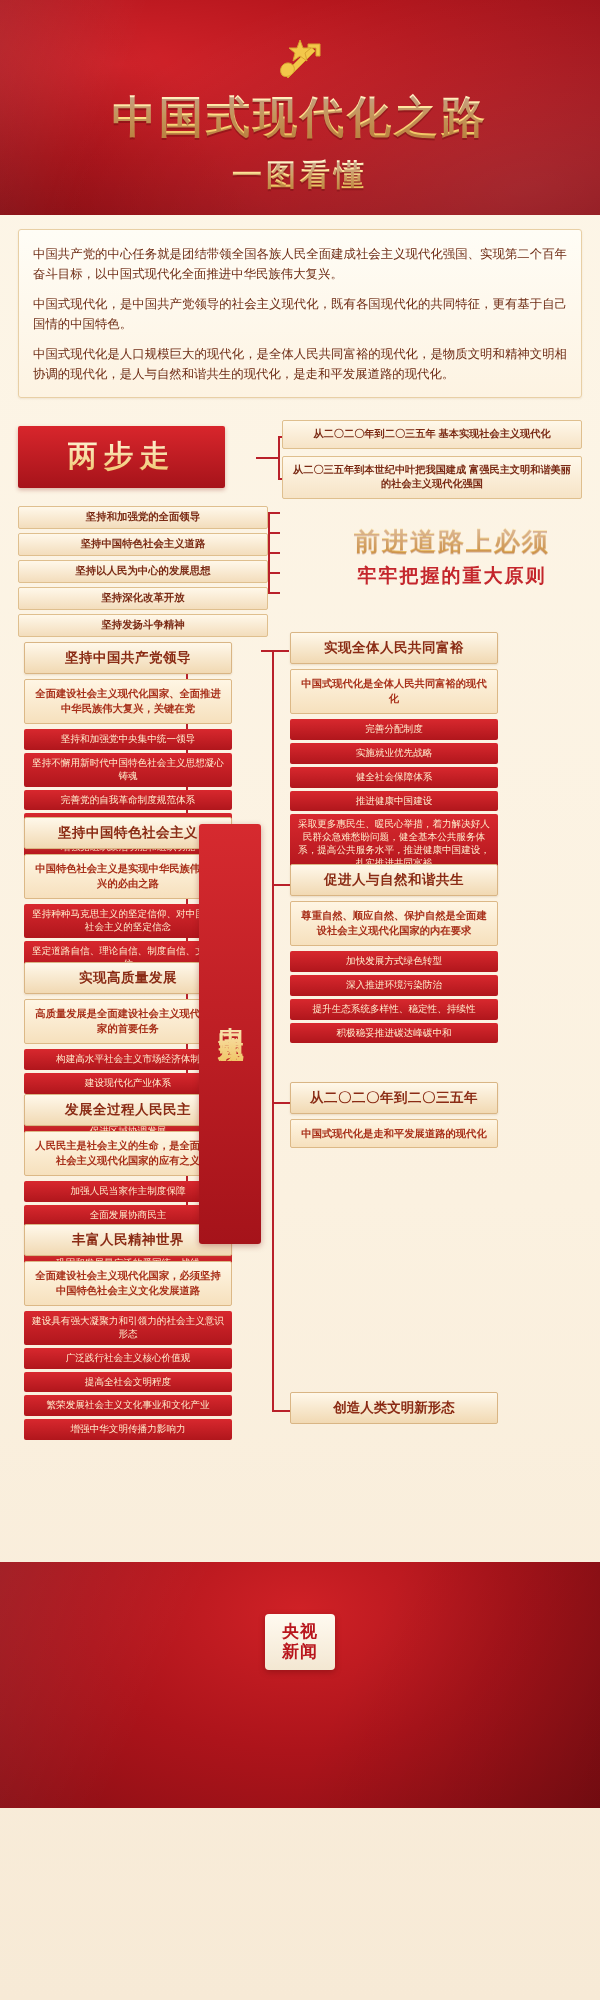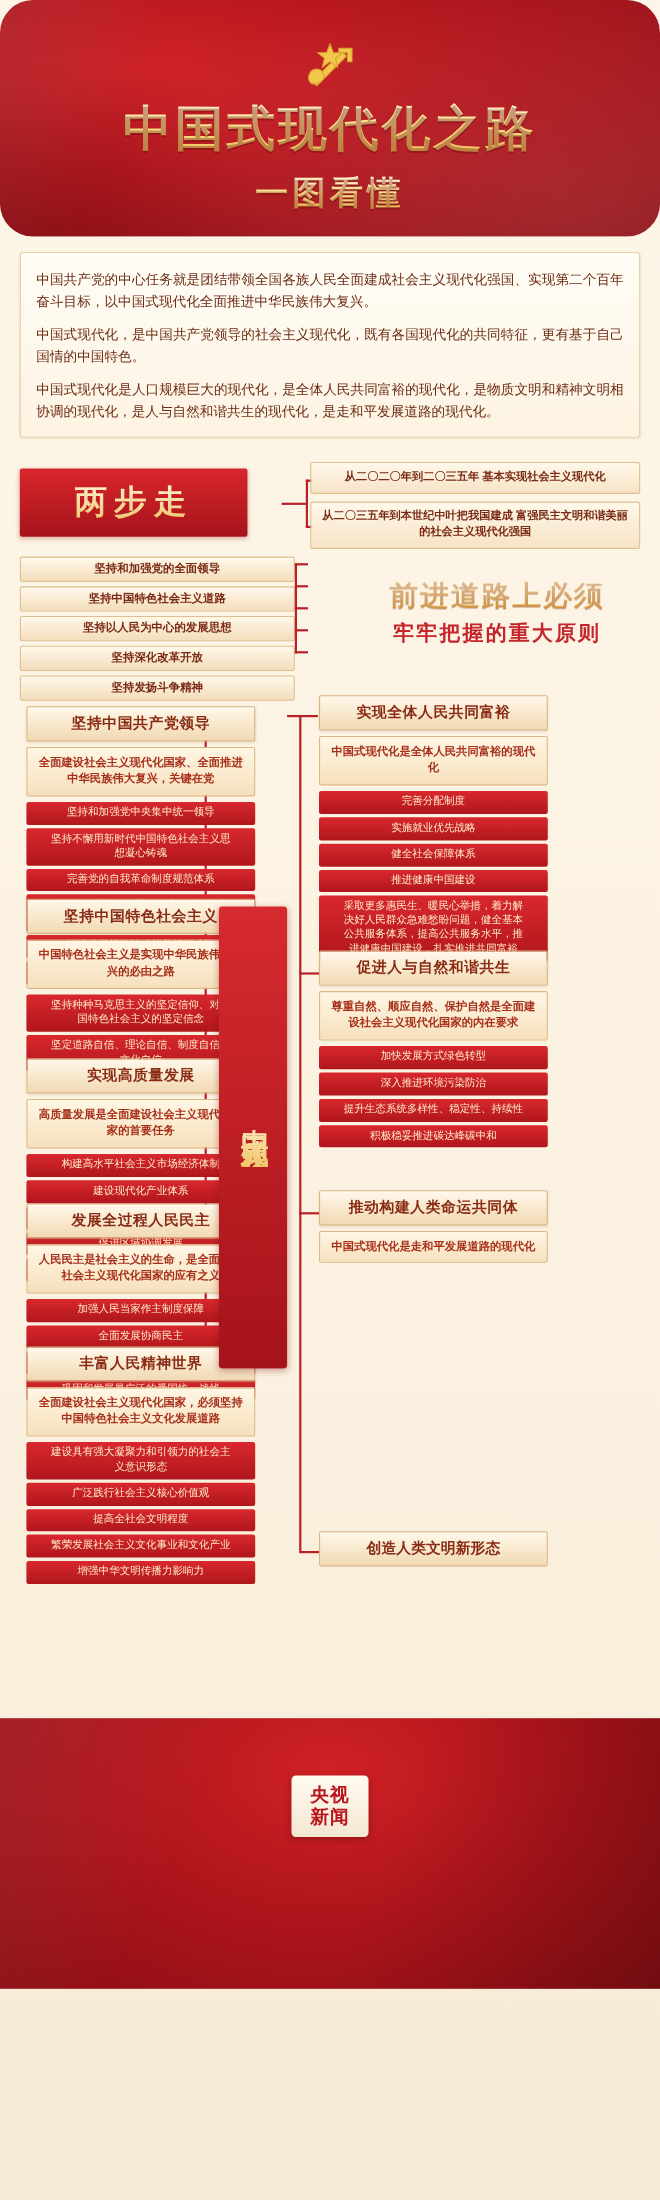--- a/index.html
+++ b/index.html
@@ -19,21 +19,20 @@
   }
 
   
   .header{
     position:relative;
     height:215px;
     background:
       radial-gradient(ellipse at 20% 30%, #d2232a 0%, #b4151c 45%, #8d0d14 100%),
       linear-gradient(180deg,#c51d23,#97111a);
     overflow:hidden;
-    border-radius:30px;
   }
   .header:before{
     content:"";
     position:absolute;left:-10%;top:-30%;
     width:120%;height:160%;
     background:
       linear-gradient(115deg,rgba(255,255,255,.10) 0%,rgba(255,255,255,0) 28%),
       linear-gradient(60deg,rgba(0,0,0,.22) 0%,rgba(0,0,0,0) 40%),
       radial-gradient(ellipse at 80% 80%, rgba(255,255,255,.10), rgba(255,255,255,0) 60%);
     transform:rotate(-6deg);
@@ -228,21 +227,21 @@
     padding:6px 6px;
   }
   .block ul{
     list-style:none;margin:5px 0 0 0;padding:0;
   }
   .block li{
     background:linear-gradient(180deg,#d8282e,#b0161c);
     color:#ffeccb;
     font-size:9.6px;
     line-height:1.35;
-    padding:4px 20px;
+    padding:4px 6px;
     margin-bottom:3px;
     border-radius:2px;
     text-align:center;
   }
 
   
   .tail-box{
     position:absolute;
     width:208px;
     z-index:4;
@@ -444,21 +443,21 @@
       <div class="bsub">尊重自然、顺应自然、保护自然是全面建设社会主义现代化国家的内在要求</div>
       <ul>
         <li>加快发展方式绿色转型</li>
         <li>深入推进环境污染防治</li>
         <li>提升生态系统多样性、稳定性、持续性</li>
         <li>积极稳妥推进碳达峰碳中和</li>
       </ul>
     </div>
 
     <div class="block" style="left:290px;top:450px;">
-      <div class="bhead">推动构建人类命运共同体</div>
+      <div class="bhead">从二〇二〇年到二〇三五年</div>
       <div class="bsub">中国式现代化是走和平发展道路的现代化</div>
     </div>
 
     <div class="tail-box" style="left:290px;top:760px;">
       <div class="bhead" style="background:linear-gradient(180deg,#fff8ea,#f1d9b3);border:1px solid #d9b584;border-radius:2px;text-align:center;font-weight:bold;font-size:13.5px;color:#8a2b14;padding:6px 4px;">创造人类文明新形态</div>
     </div>
 
   </div>
 
   <div class="footer">

